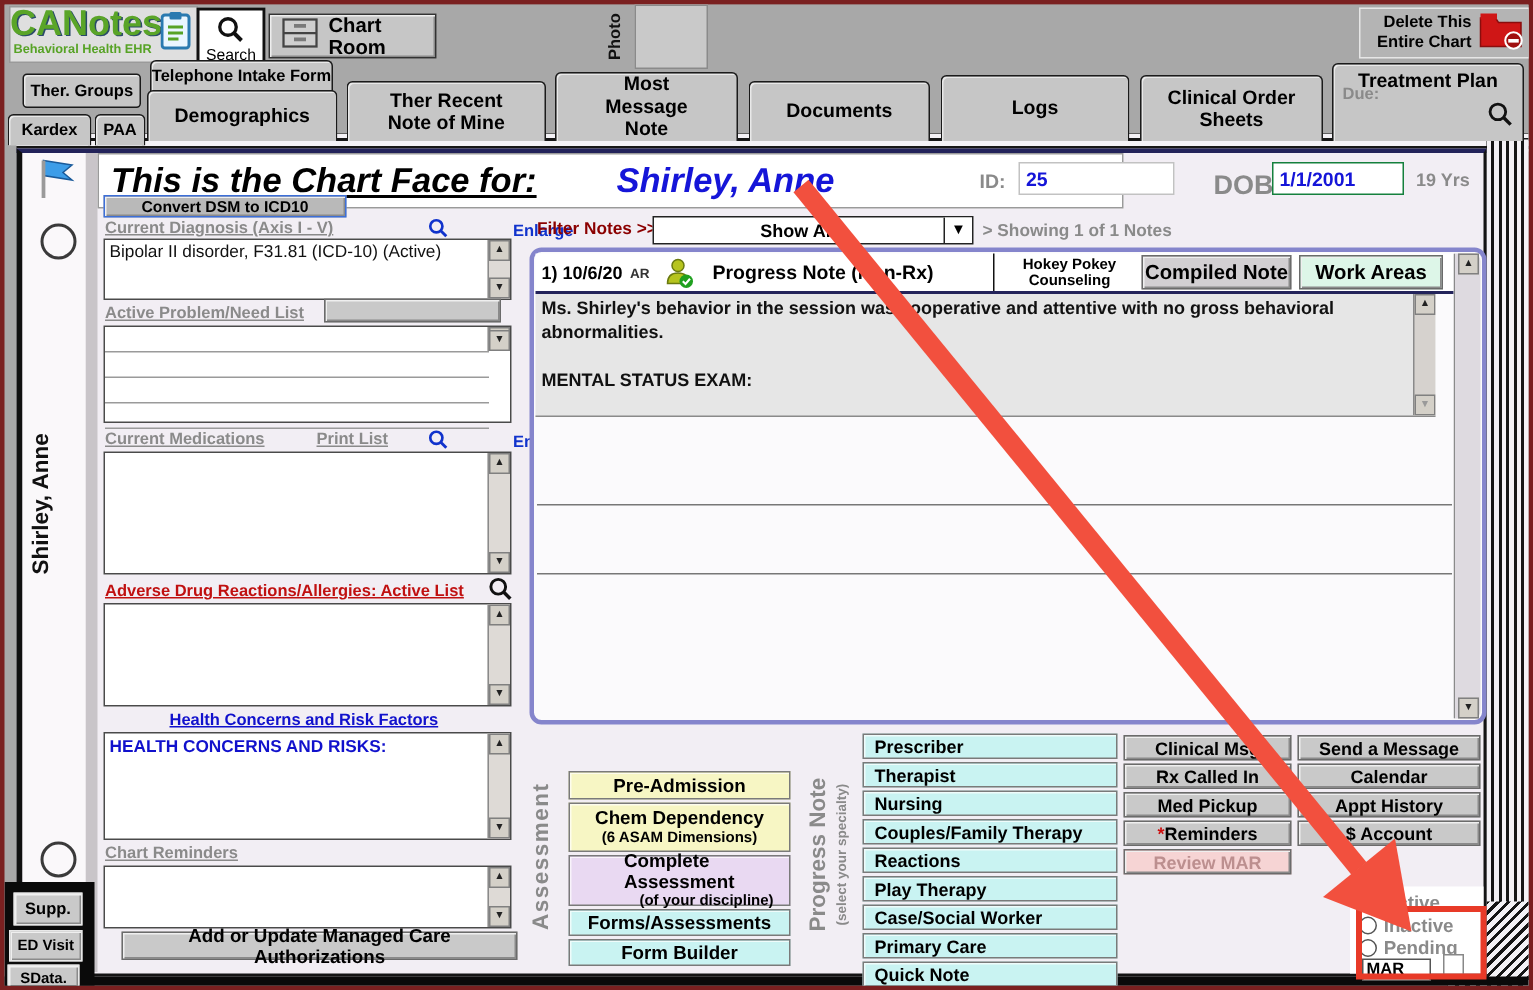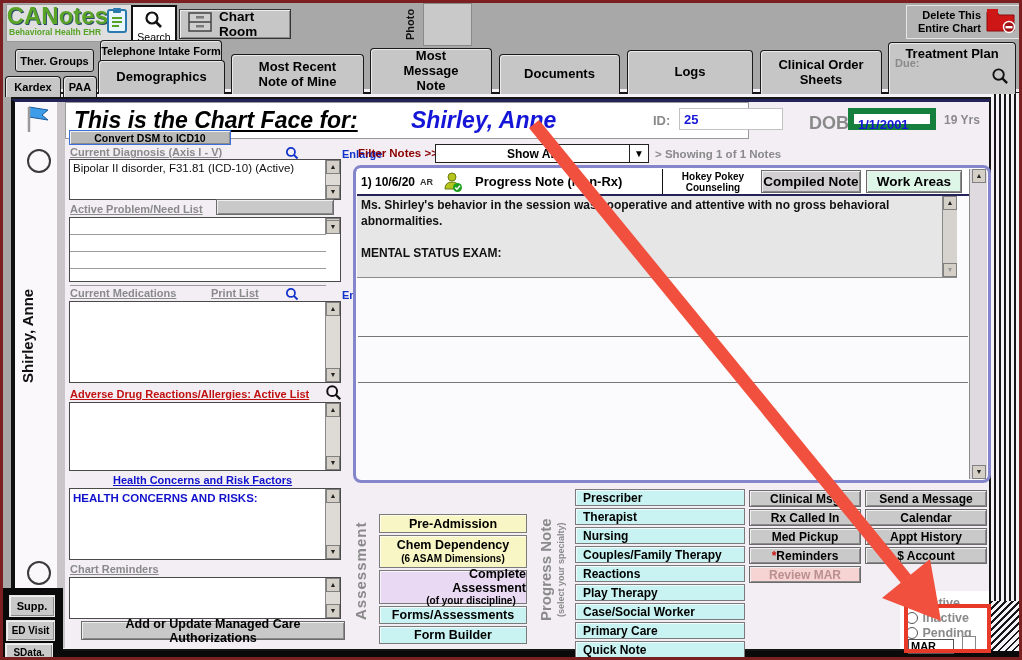--- a/index.html
+++ b/index.html
@@ -45,21 +45,21 @@
   .lbl{color:#8a8a8a;font-weight:bold;font-size:11px;text-decoration:underline;}
   .redlbl{color:#c01010;font-weight:bold;font-size:11px;text-decoration:underline;}
   .bluelink{color:#1133cc;font-weight:bold;font-size:11px;text-decoration:underline;padding-left:43px;}
   .vsb{position:absolute;top:0;right:0;bottom:0;width:14px;background:#dedad6;border-left:1px solid #8a8a8a;}
   .vsb .a{position:absolute;left:0px;width:12px;height:12px;background:#d4d0c8;border:1px solid #808080;
           font-size:7px;line-height:11px;text-align:center;color:#222;}
   .vsb .a.up{top:0;}
   .vsb .a.dn{bottom:0;}
   .btn3d{background:#c9c9c9;border:1px solid #6b6b6b;box-shadow:inset 1px 1px 0 #efefef, inset -1px -1px 0 #8a8a8a;
          font-weight:bold;color:#000;text-align:center;box-sizing:border-box;display:flex;flex-direction:column;align-items:center;justify-content:center;}
-  .pastel{border:1px solid #7a7a7a;box-shadow:inset 1px 1px 0 rgba(255,255,255,.7);font-weight:bold;color:#000;text-align:right;
+  .pastel{border:1px solid #7a7a7a;box-shadow:inset 1px 1px 0 rgba(255,255,255,.7);font-weight:bold;color:#000;text-align:left;
           box-sizing:border-box;display:flex;flex-direction:column;align-items:center;justify-content:center;}
   .yellow{background:#f7f6c4;}
   .purple{background:#e9d9f2;}
   .cyan{background:#c9f3f2;}
   .leftal{align-items:flex-start;padding-left:7px;}
   
   #notepanel{left:350px;top:162px;width:638px;height:318px;background:#fbfafc;border:3px solid #8585cc;border-radius:8px;box-sizing:border-box;z-index:3;}
   #noteheader{position:absolute;left:1px;top:1px;width:612px;height:27px;background:#fff;border-bottom:2px solid #23235a;box-sizing:border-box;}
   #notetext{position:absolute;left:1px;top:28px;width:600px;height:82px;background:#e6e6e6;border-bottom:1px solid #8a8a8a;
             font-size:12px;font-weight:bold;color:#111;line-height:16px;padding:1px 16px 0 4px;box-sizing:border-box;overflow:hidden;}
@@ -144,21 +144,21 @@
       <span>Kardex</span>
     </div>
   <div class="abs tab small" style="left:60px;top:73px;width:34px;height:21px;z-index:5;">
       <span>PAA</span>
     </div>
 
   <div class="abs tab big" style="left:95px;top:57px;width:127px;height:34px;">
       <span>Demographics</span>
     </div>
   <div class="abs tab big" style="left:228px;top:51px;width:133px;height:40px;padding:0 14px;">
-      <span>Most Recent Note of Mine</span>
+      <span>Ther Recent Note of Mine</span>
     </div>
   <div class="abs tab big" style="left:367px;top:45px;width:122px;height:46px;padding:0 18px;">
       <span>Most Message Note</span>
     </div>
   <div class="abs tab big" style="left:496px;top:51px;width:121px;height:40px;">
       <span>Documents</span>
     </div>
   <div class="abs tab big" style="left:624px;top:47px;width:126px;height:44px;">
       <span>Logs</span>
     </div>
@@ -207,21 +207,21 @@
 
   <div class="abs whitebox" style="left:62px;top:99px;width:684px;height:37px;border:1px solid #9a9a9a;z-index:3;font-style:italic;">
     <span class="abs" style="left:8px;top:4px;font-size:23px;font-weight:bold;color:#000;text-decoration:underline;">This is the Chart Face for:</span>
     <span class="abs" style="left:345px;top:4px;font-size:23px;font-weight:bold;color:#1515d8;">Shirley, Anne</span>
   </div>
   <span class="abs" style="left:650px;top:110px;font-size:13px;font-weight:bold;color:#8a8a8a;z-index:3;">ID:</span>
   <div class="abs whitebox" style="left:676px;top:105px;width:104px;height:22px;border:1px solid #c2c2c2;z-index:3;">
     <span class="abs" style="left:4px;top:3px;font-size:13px;font-weight:bold;color:#1515d8;">25</span>
   </div>
   <span class="abs" style="left:806px;top:110px;font-size:18px;font-weight:bold;color:#8a8a8a;z-index:3;">DOB:</span>
-  <div class="abs whitebox" style="left:845px;top:105px;width:88px;height:22px;border:6px solid #15803d;z-index:3;">
+  <div class="abs whitebox" style="left:845px;top:105px;width:88px;height:22px;border:1px solid #15803d;z-index:3;">
     <span class="abs" style="left:4px;top:3px;font-size:13px;font-weight:bold;color:#1515d8;">1/1/2001</span>
   </div>
   <span class="abs" style="left:941px;top:110px;font-size:12px;font-weight:bold;color:#8a8a8a;z-index:3;">19 Yrs</span>
 
   <div class="abs btn3d" style="left:66px;top:127px;width:162px;height:15px;font-size:10.5px;border:1px solid #3d6fd8;background:#b9b9b9;z-index:3;">
       <span>Convert DSM to ICD10</span>
     </div>
   <span class="abs lbl" style="left:67px;top:143px;z-index:3;">Current Diagnosis (Axis I - V)</span>
   <div class="abs" style="left:282px;top:141px;z-index:3;">
     <svg width="14" height="14" viewBox="0 0 19 19" style="vertical-align:-2px;">

